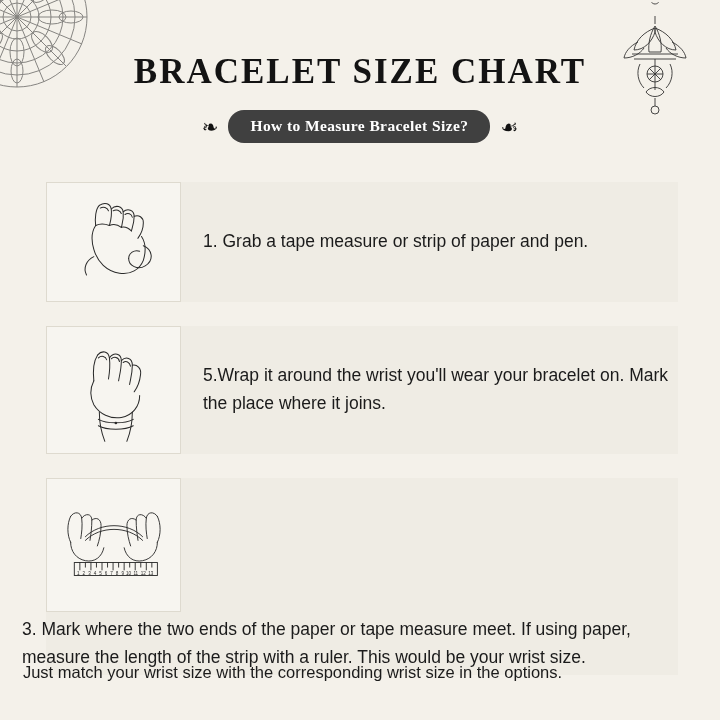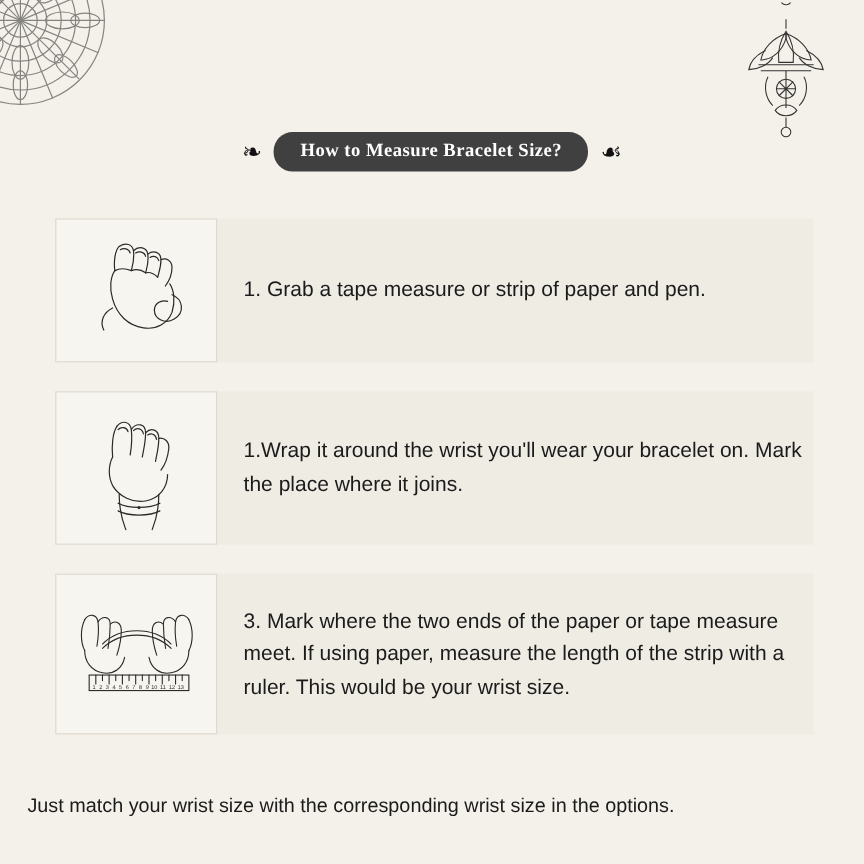--- a/index.html
+++ b/index.html
@@ -138,21 +138,21 @@
     color: #1b1b1b;
     box-sizing: border-box;
   }
 
   .step1 .thumb { height: 120px; }
   .step2 .thumb { height: 128px; }
   .step3 .thumb { height: 134px; }
 
   .step1 { min-height: 120px; }
   .step2 { min-height: 128px; }
-  .step3 { min-height: 134px; }
+  .step3 { min-height: 134px; flex-direction: column; }
 
   .footer {
     position: absolute;
     left: 0;
     bottom: 38px;
     width: 585px;
     text-align: center;
     font-size: 16.5px;
     color: #1b1b1b;
   }
@@ -236,20 +236,21 @@
         <path d="M37 80 L37 88"></path>
         <path d="M28 90 C32 84 42 84 46 90 C42 96 32 96 28 90 Z"></path>
         <path d="M37 96 L37 104"></path>
         <circle cx="37" cy="108" r="4"></circle>
         <path d="M22 62 C18 70 20 80 26 86"></path>
         <path d="M52 62 C56 70 54 80 48 86"></path>
       </g>
     </svg>
   </div>
 
+  <div class="title">BRACELET SIZE CHART</div>
 
   <div class="subtitle-row">
     <span class="flourish">❧</span>
     <span class="subtitle-pill">How to Measure Bracelet Size?</span>
     <span class="flourish">☙</span>
   </div>
 
   <div class="steps">
 
     <div class="step step1">
@@ -300,21 +301,21 @@
 
             <path d="M44 84 C44 96 46 106 50 116"></path>
             <path d="M80 84 C80 96 78 106 74 116"></path>
 
             <path d="M43 92 C52 97 72 97 81 92"></path>
             <path d="M43 99 C52 104 72 104 81 99"></path>
             <circle cx="62" cy="96" r="1.4" fill="#2a2a2a" stroke="none"></circle>
           </g>
         </svg>
       </div>
-      <div class="step-text">1.Wrap it around the wrist you'll wear your bracelet on. Mark the place where it joins.</div>
+      <div class="step-text">5.Wrap it around the wrist you'll wear your bracelet on. Mark the place where it joins.</div>
     </div>
 
     <div class="step step3">
       <div class="step-bar"></div>
       <div class="thumb">
         <svg viewBox="0 0 130 110" width="120" height="102">
           <g stroke="#2a2a2a" stroke-width="1.0" fill="none" stroke-linecap="round">
 
             <path d="M18 24 C14 32 14 44 18 52"></path>
             <path d="M18 24 C22 18 29 19 30 26 C31 34 30 42 29 48"></path>

